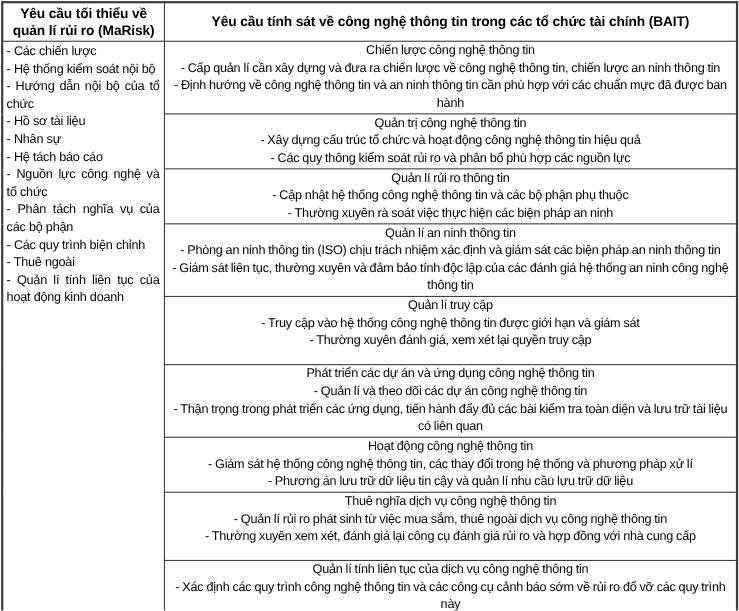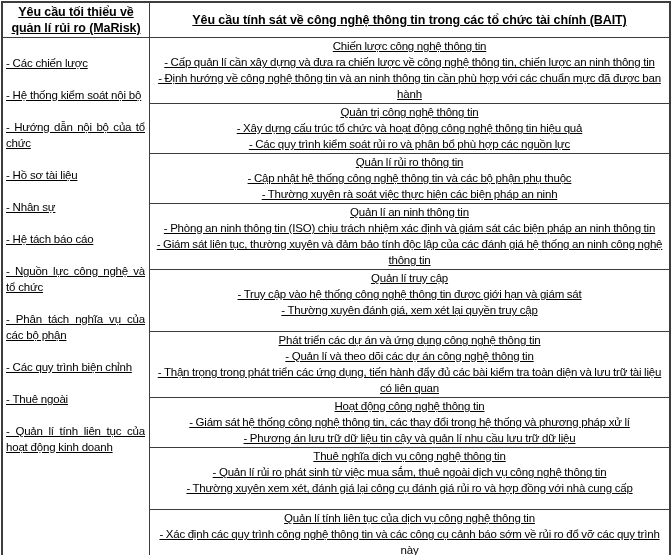--- a/index.html
+++ b/index.html
@@ -12,21 +12,20 @@
     height: 555px;
     font-family: "Liberation Sans", sans-serif;
     color: #000000;
     overflow: hidden;
   }
   .page {
     width: 672px;
     height: 530px;
     box-sizing: border-box;
     padding: 1px;
-    text-decoration: underline;
   }
   table.cmp {
     border-collapse: collapse;
     table-layout: fixed;
     width: 670px;
     border: 2px solid #3d3d3d;
   }
   table.cmp th, table.cmp td {
     border: 1px solid #3d3d3d;
   }
@@ -44,21 +43,21 @@
     vertical-align: top;
     font-size: 11.5px;
     line-height: 16px;
     letter-spacing: -0.2px;
     padding: 0 3px 1px 3px;
   }
   .marisk-cell {
     text-align: justify;
     padding: 1px 4px 1px 3px;
   }
-  .marisk-cell .mi { text-align: justify; margin-top: 16px; }
+  .marisk-cell .mi { text-align: justify; }
   .bait-cell .sec-title,
   .bait-cell .bullet {
     text-align: center;
     word-spacing: -0.3px;
   }
   .bait-cell.gap { padding-bottom: 13px; }
 </style>
 </head>
 <body>
 
@@ -88,21 +87,21 @@
           <td class="bait-cell">
             <div class="sec-title">Chiến lược công nghệ thông tin</div>
             <div class="bullet">- Cấp quản lí cần xây dựng và đưa ra chiến lược về công nghệ thông tin, chiến lược an ninh thông tin</div>
             <div class="bullet">- Định hướng về công nghệ thông tin và an ninh thông tin cần phù hợp với các chuẩn mực đã được ban hành</div>
           </td>
         </tr>
         <tr>
           <td class="bait-cell">
             <div class="sec-title">Quản trị công nghệ thông tin</div>
             <div class="bullet">- Xây dựng cấu trúc tổ chức và hoạt động công nghệ thông tin hiệu quả</div>
-            <div class="bullet">- Các quy trình kiểm soát rủi ro và phân bổ phù hợp các nguồn lực</div>
+            <div class="bullet">- Các quy thông kiểm soát rủi ro và phân bổ phù hợp các nguồn lực</div>
           </td>
         </tr>
         <tr>
           <td class="bait-cell">
             <div class="sec-title">Quản lí rủi ro thông tin</div>
             <div class="bullet">- Cập nhật hệ thống công nghệ thông tin và các bộ phận phụ thuộc</div>
             <div class="bullet">- Thường xuyên rà soát việc thực hiện các biện pháp an ninh</div>
           </td>
         </tr>
         <tr>

